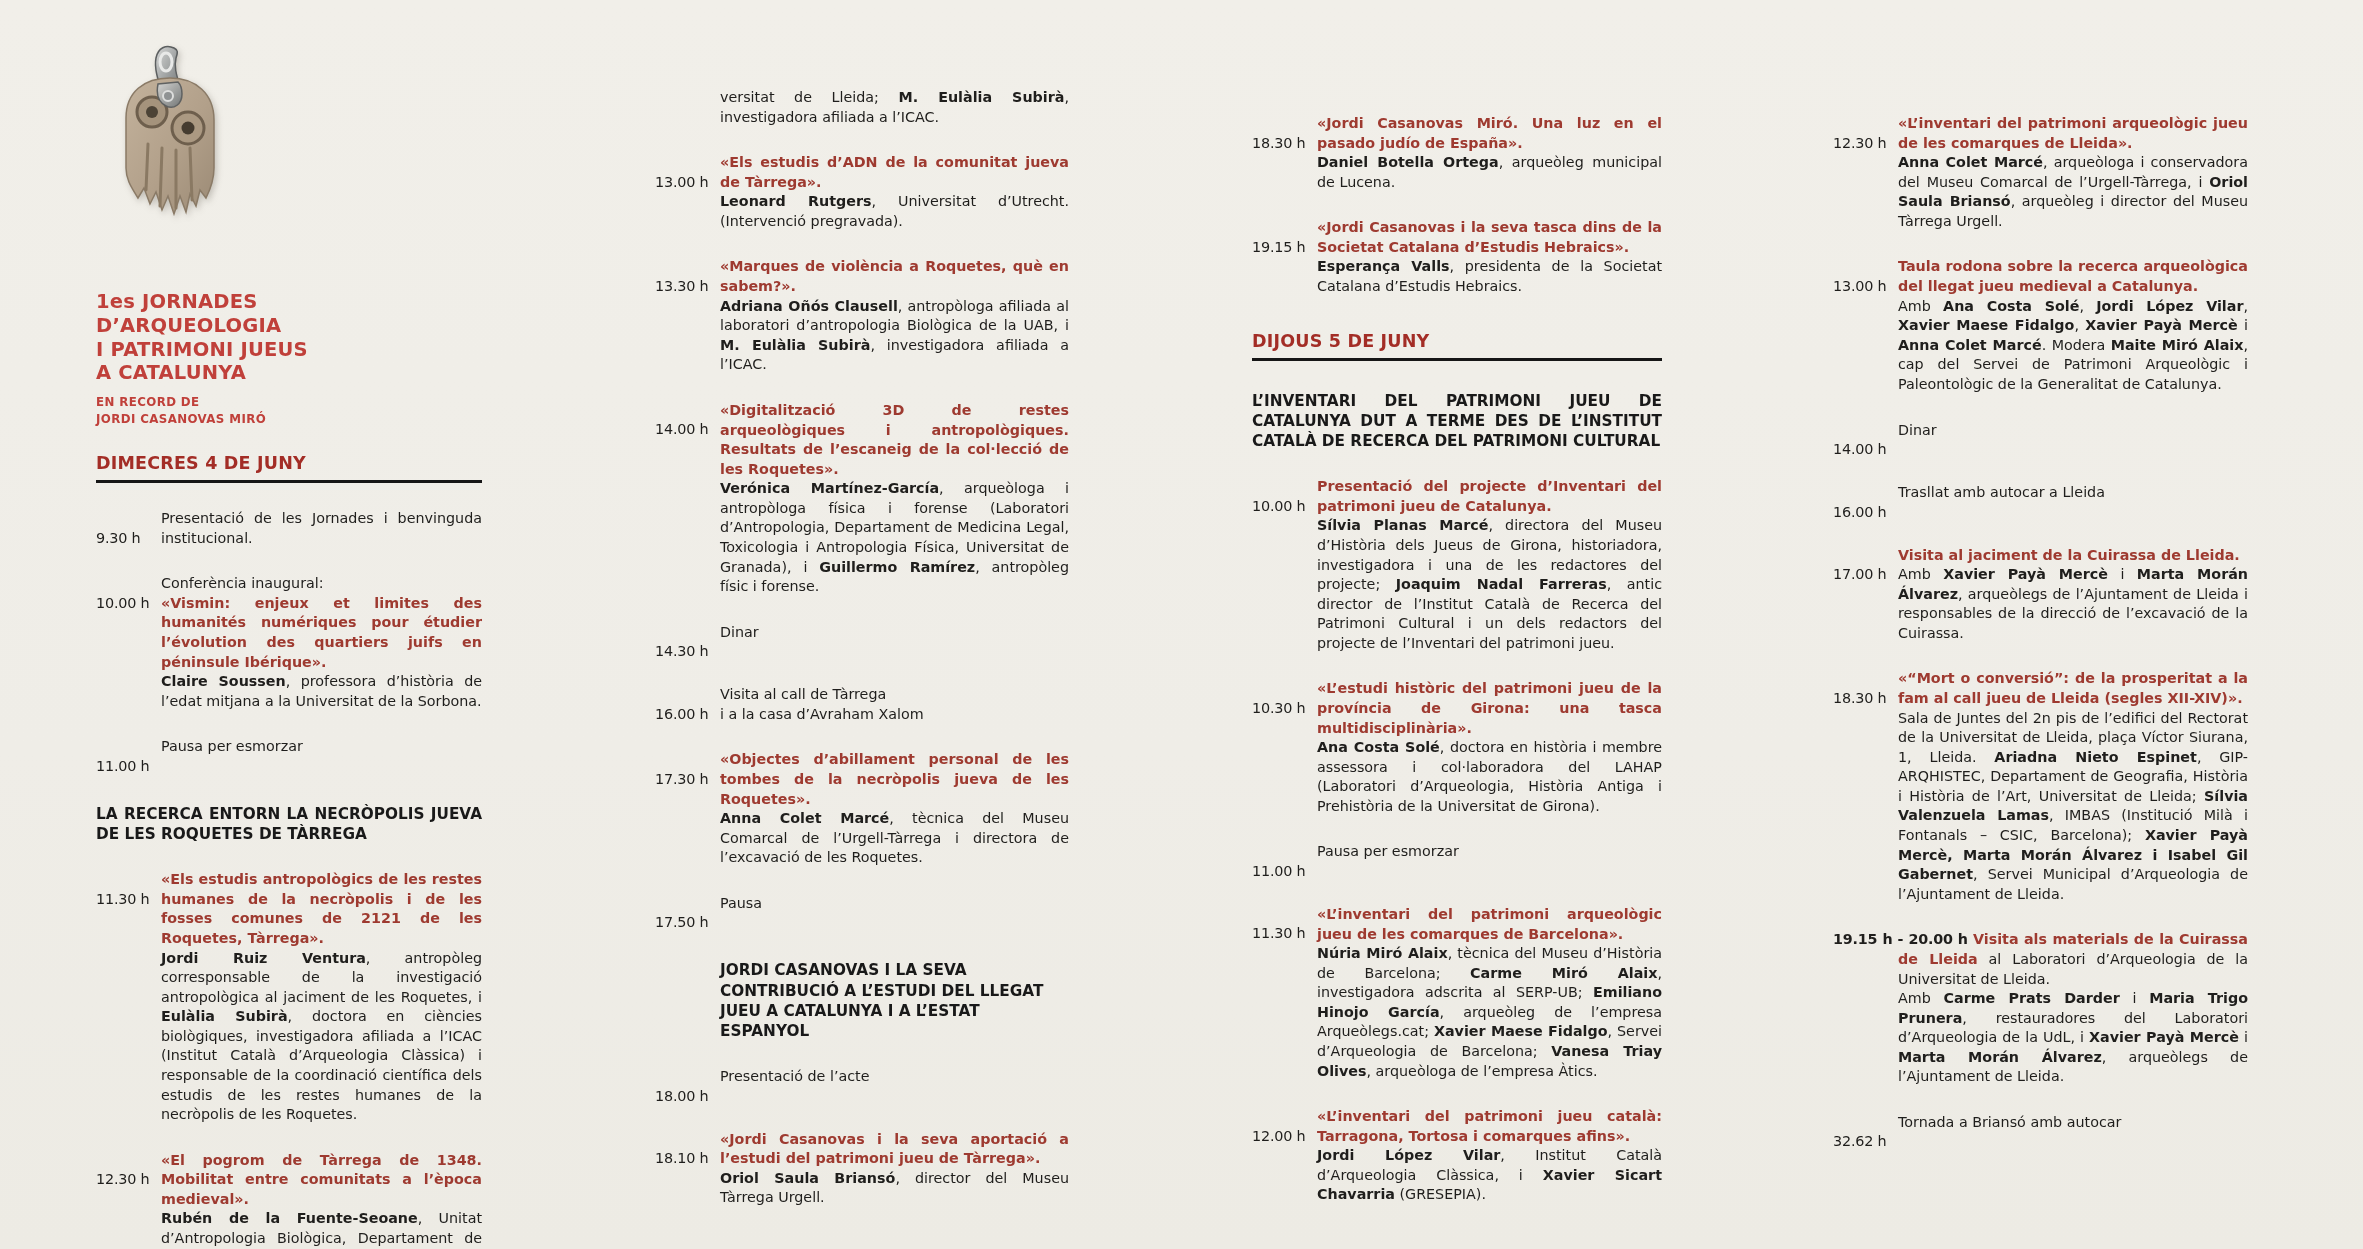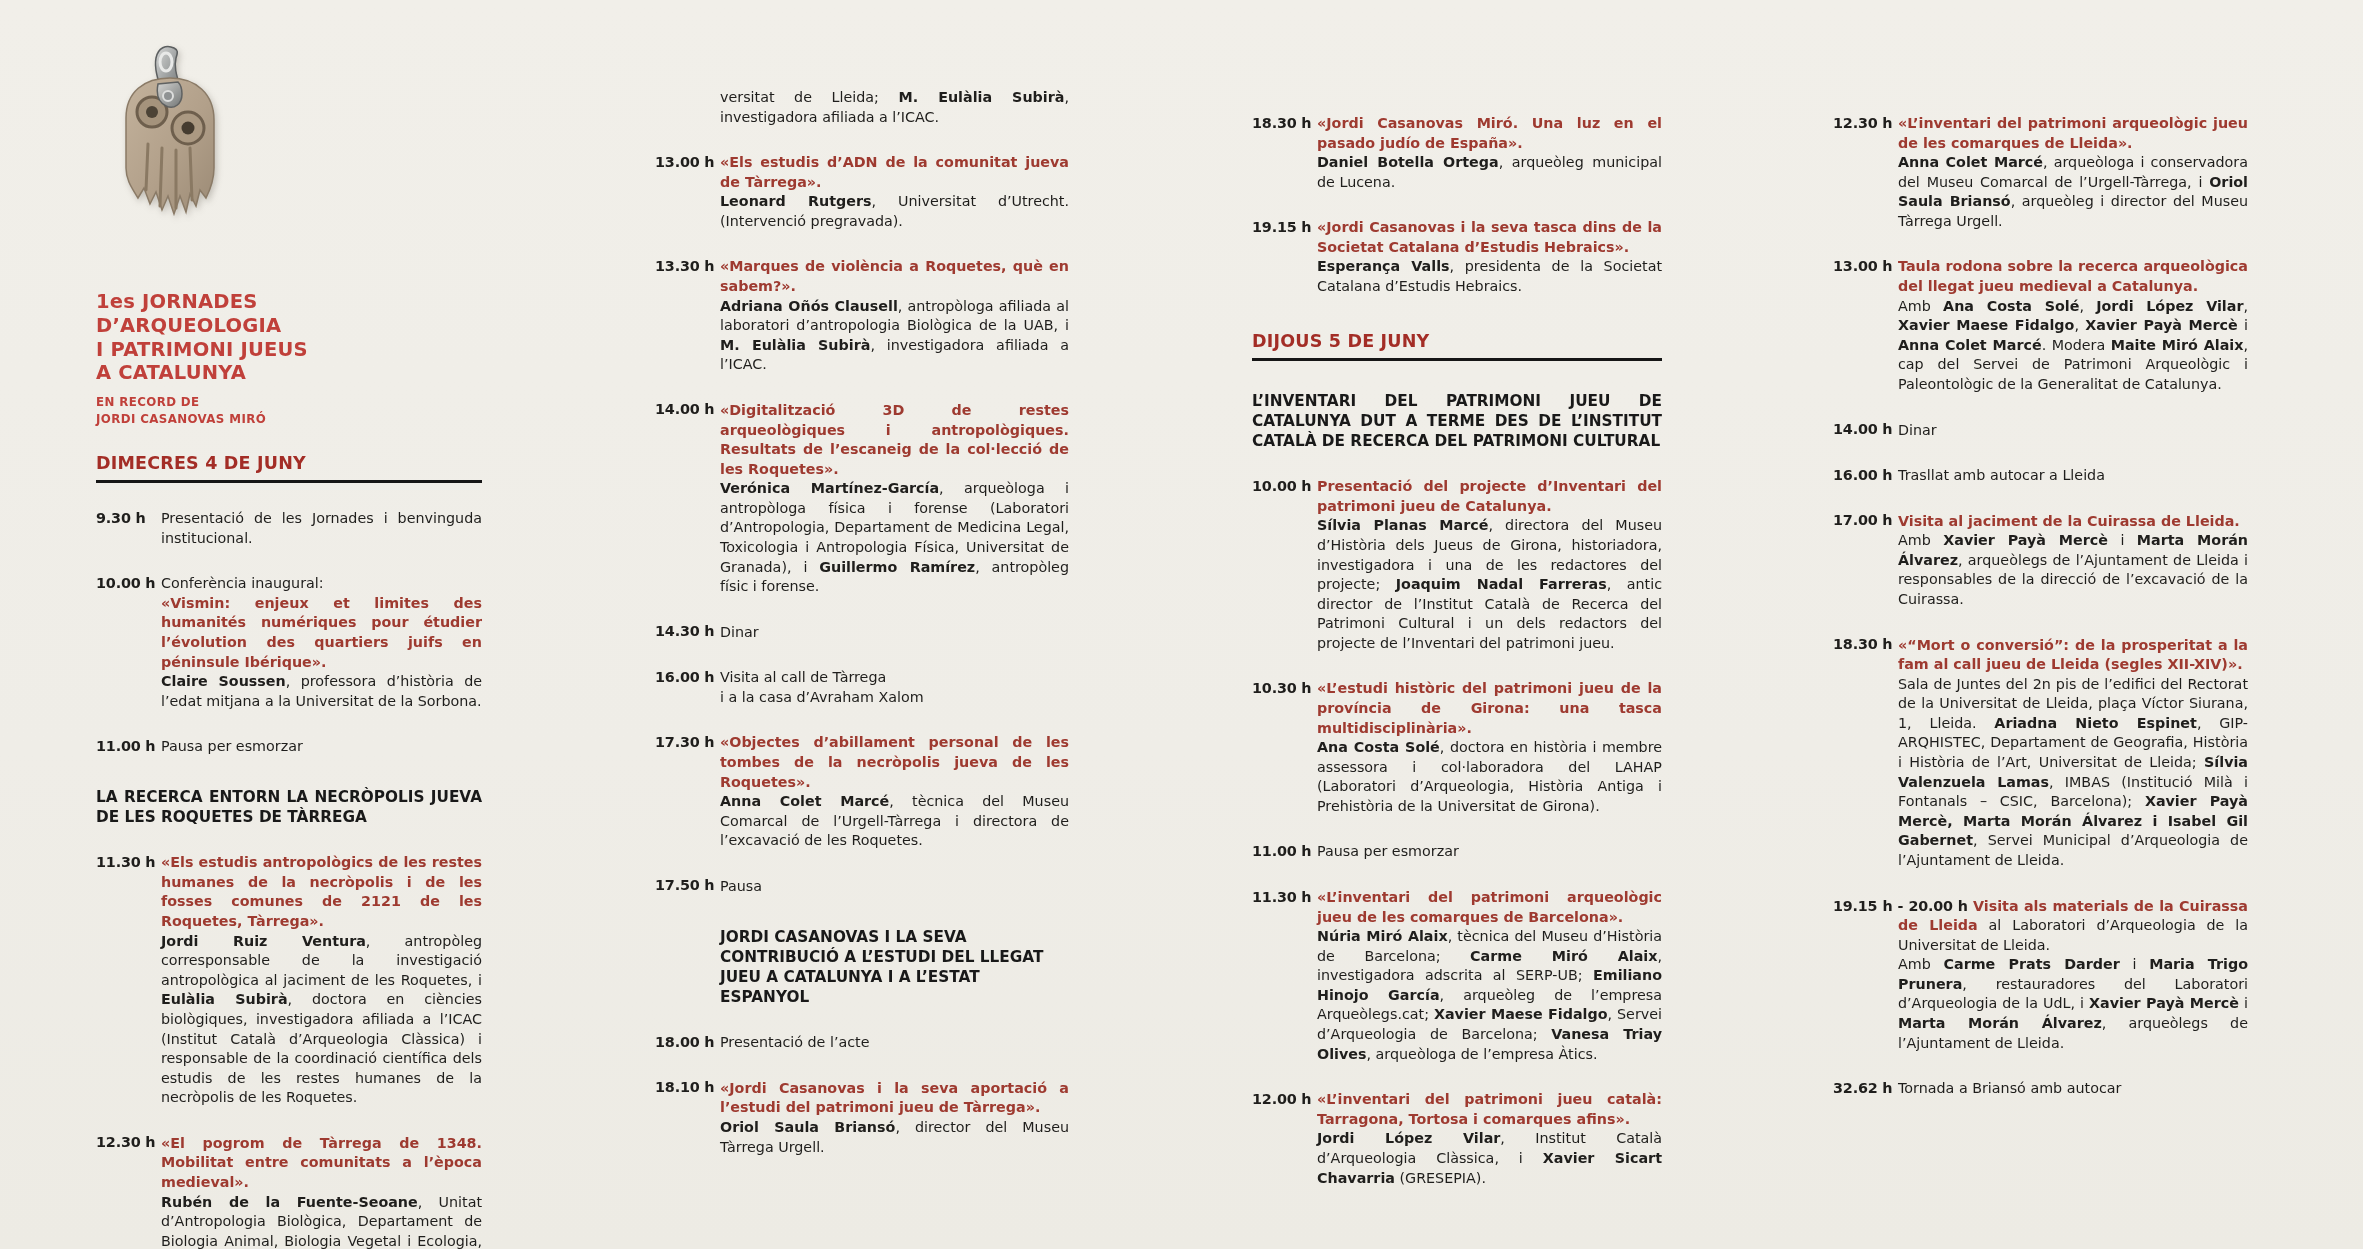--- a/index.html
+++ b/index.html
@@ -39,21 +39,21 @@
   }
   #col-0 .day-heading{margin-top:26px;}
   .section-heading{
     font-weight:700;font-size:15.3px;line-height:1.32;color:#191919;
     margin-top:30px;text-align:justify;
   }
   .section-heading.indented{margin-left:65px;text-align:left;}
 
   .event{display:flex;margin-top:26px;}
   .event.cont{margin-top:0;}
-  .event-time{flex:0 0 65px;font-weight:700;font-size:14.4px;white-space:nowrap;letter-spacing:-.2px;padding-top:.5px;}
+  .event-time{flex:0 0 65px;font-weight:400;font-size:14.4px;white-space:nowrap;letter-spacing:-.2px;padding-top:.5px;margin-top:20px;}
   .event-body{flex:1;font-size:14.3px;line-height:1.37;text-align:justify;min-width:0;}
   .event-body p{margin:0;}
   .seg-p{font-weight:400;}
   .seg-b{font-weight:700;}
   .seg-red{font-weight:700;color:var(--session-red);}
   .event.inline-time .event-body{margin-left:65px;}
   .event.inline-time p.first{text-indent:-65px;}
   .inline-time-label{font-weight:700;color:var(--ink);letter-spacing:-.2px;}
 </style>
 </head>

